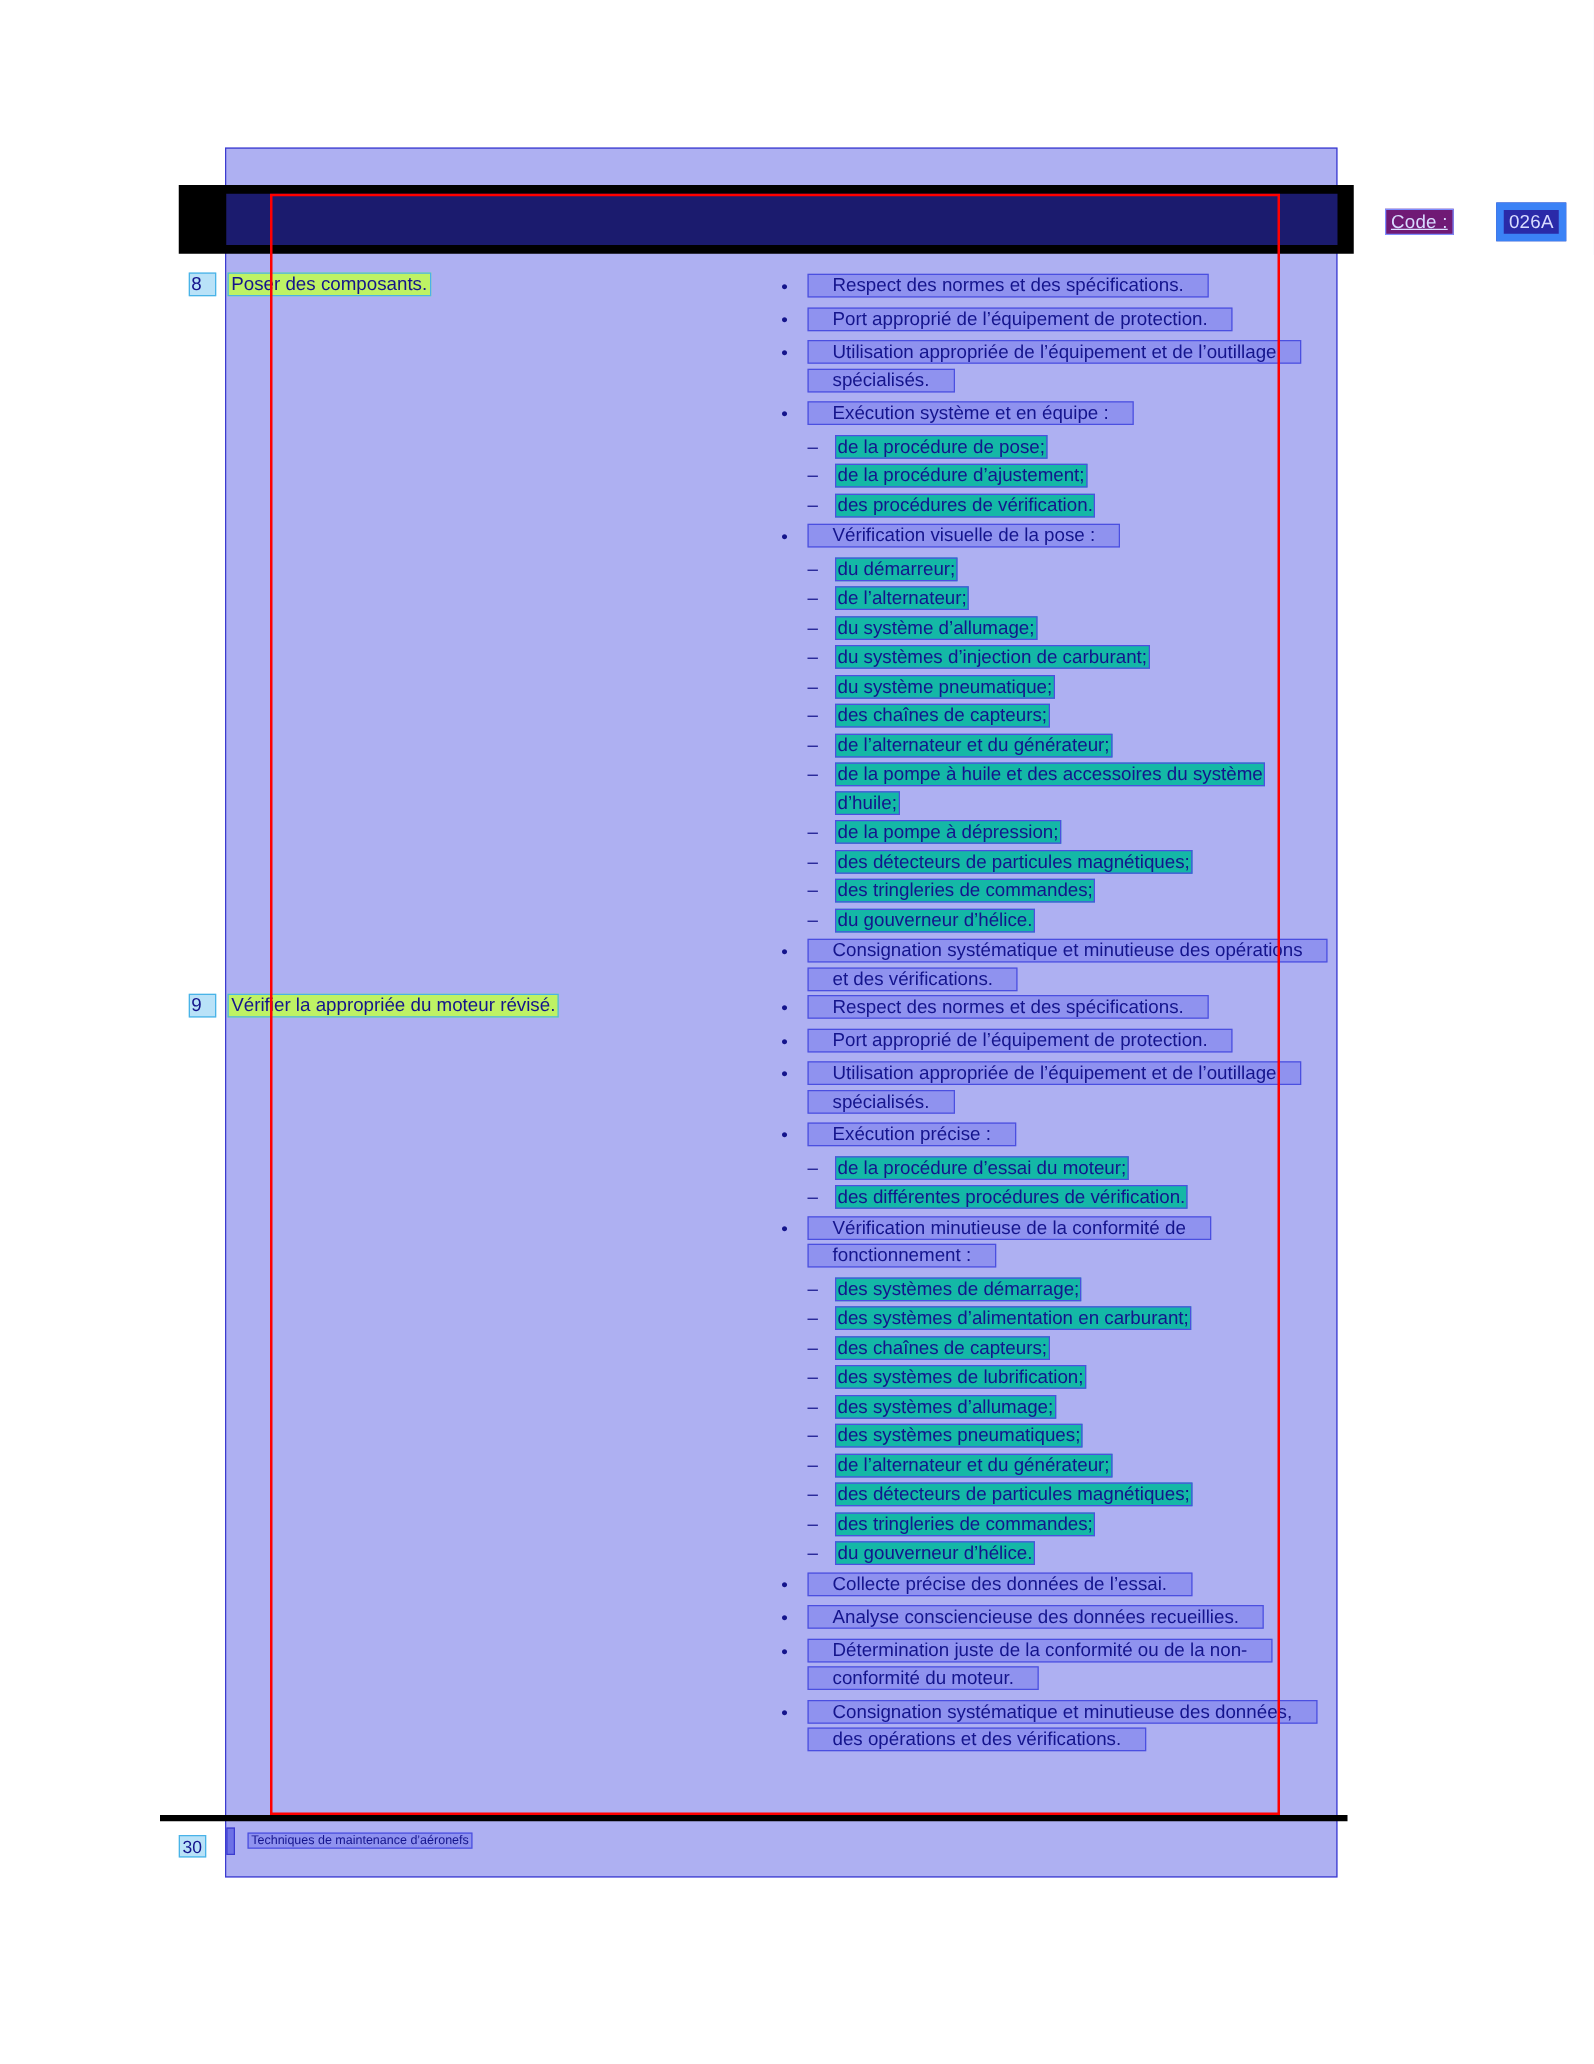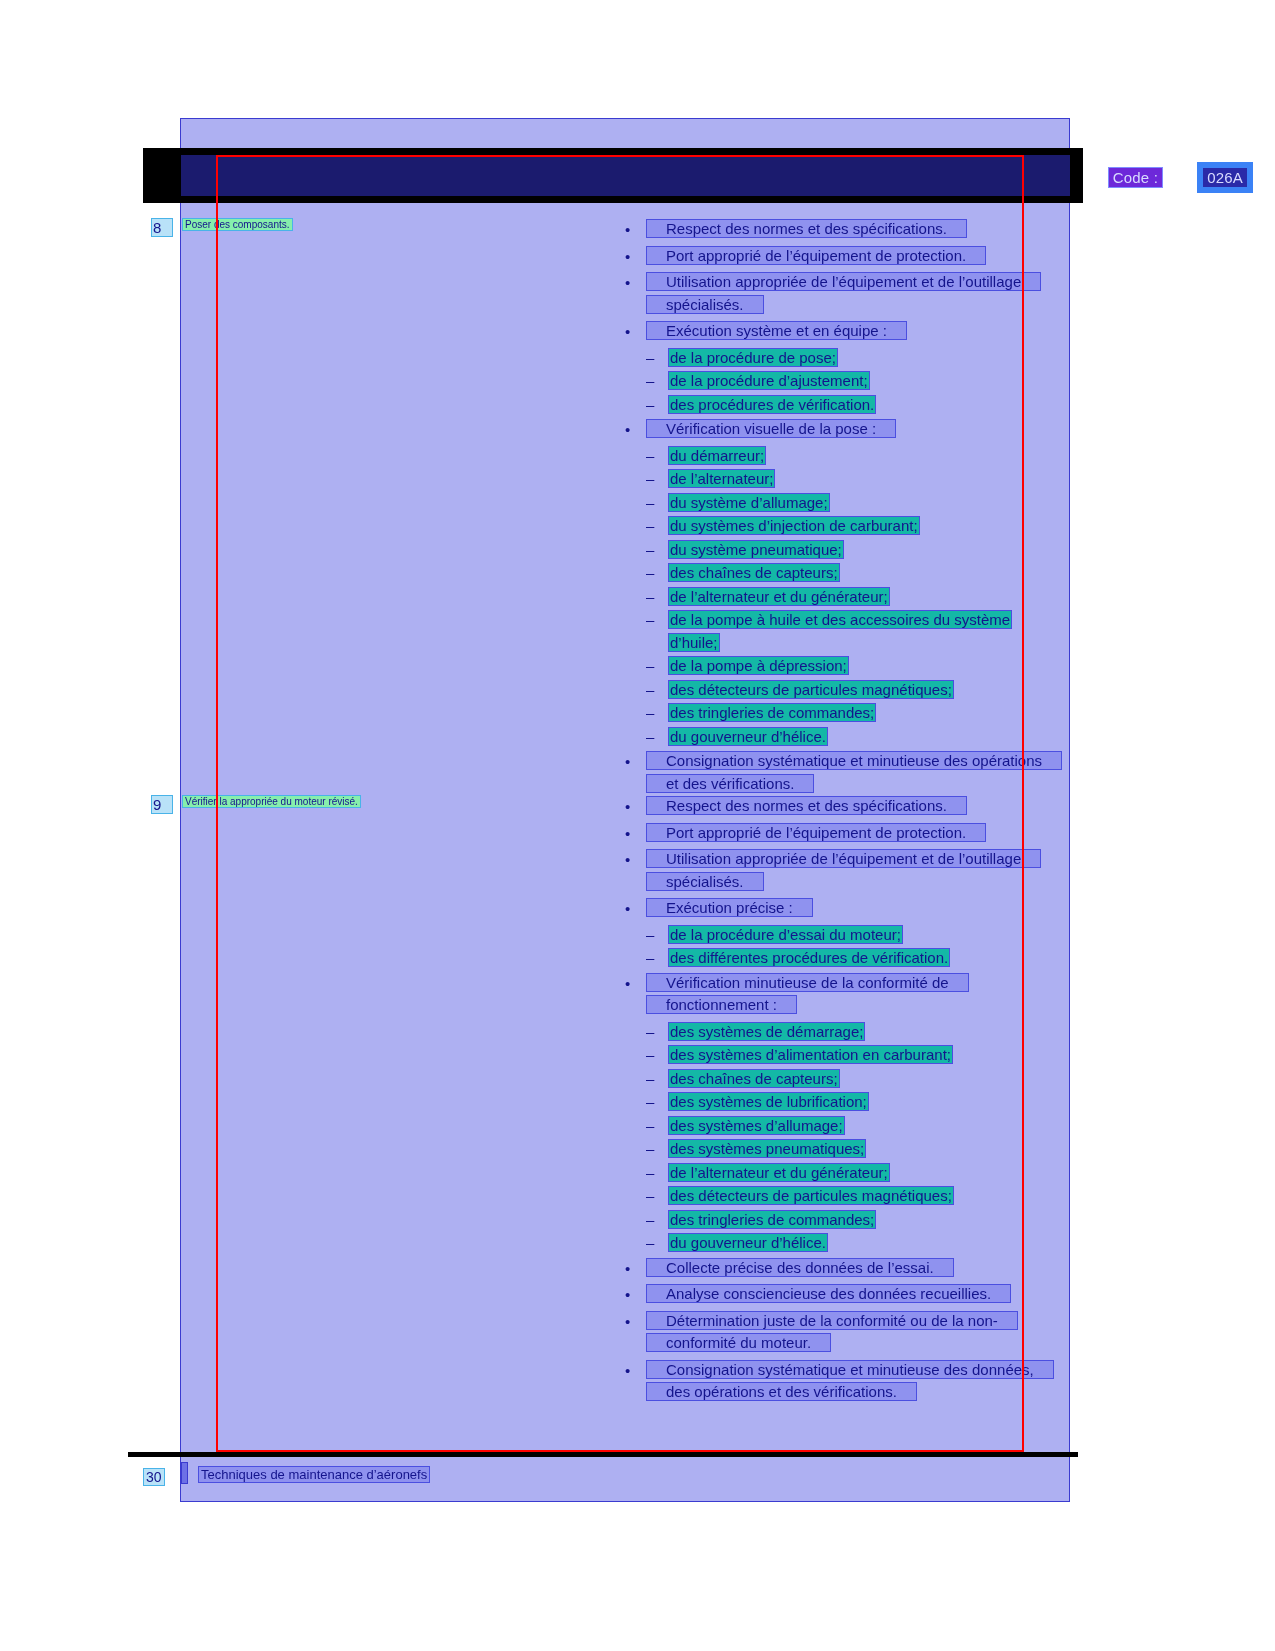--- a/index.html
+++ b/index.html
@@ -65,23 +65,24 @@
     top: 162px;
     z-index: 10;
     display: flex;
     align-items: center;
     gap: 34px;
     color: #d8dbff;
     font-size: 15px;
     letter-spacing: 0.2px;
   }
   .code-label {
-    background: #6d28d9;
+    background: #701a75;
     border: 1px solid #7f8dff;
     padding: 1px 4px;
+    text-decoration: underline;
   }
   .code-value {
     background: #2a2aa8;
     border: 6px solid #3b82f6;
     padding: 1px 4px;
   }
 
   
   .content {
     position: absolute;
@@ -106,23 +107,23 @@
     font-size: 15px;
     color: #14148c;
     background: #b9e2f8;
     border: 1px solid #49b3e8;
     padding: 0 1px;
     box-sizing: border-box;
   }
   .task-title {
     position: absolute;
     left: 182px;
-    font-size: 10px;
-    color: #14148c;
-    background: #86efac;
+    font-size: 15px;
+    color: #14148c;
+    background: #bef264;
     border: 1px solid #49b3e8;
     padding: 0 2px;
     white-space: nowrap;
   }
 
   .crit-col {
     position: absolute;
     left: 622px;
     width: 430px;
   }
@@ -196,21 +197,21 @@
     color: #14148c;
     background: #b9e2f8;
     border: 1px solid #49b3e8;
     padding: 0 2px;
     z-index: 26;
   }
   .footer-text {
     position: absolute;
     left: 198px;
     top: 1466px;
-    font-size: 13px;
+    font-size: 10px;
     color: #14148c;
     background: #8f92ef;
     border: 1px solid #4b4fe0;
     padding: 0 2px;
     z-index: 26;
   }
   .footer-tick {
     position: absolute;
     left: 181px;
     top: 1462px;

